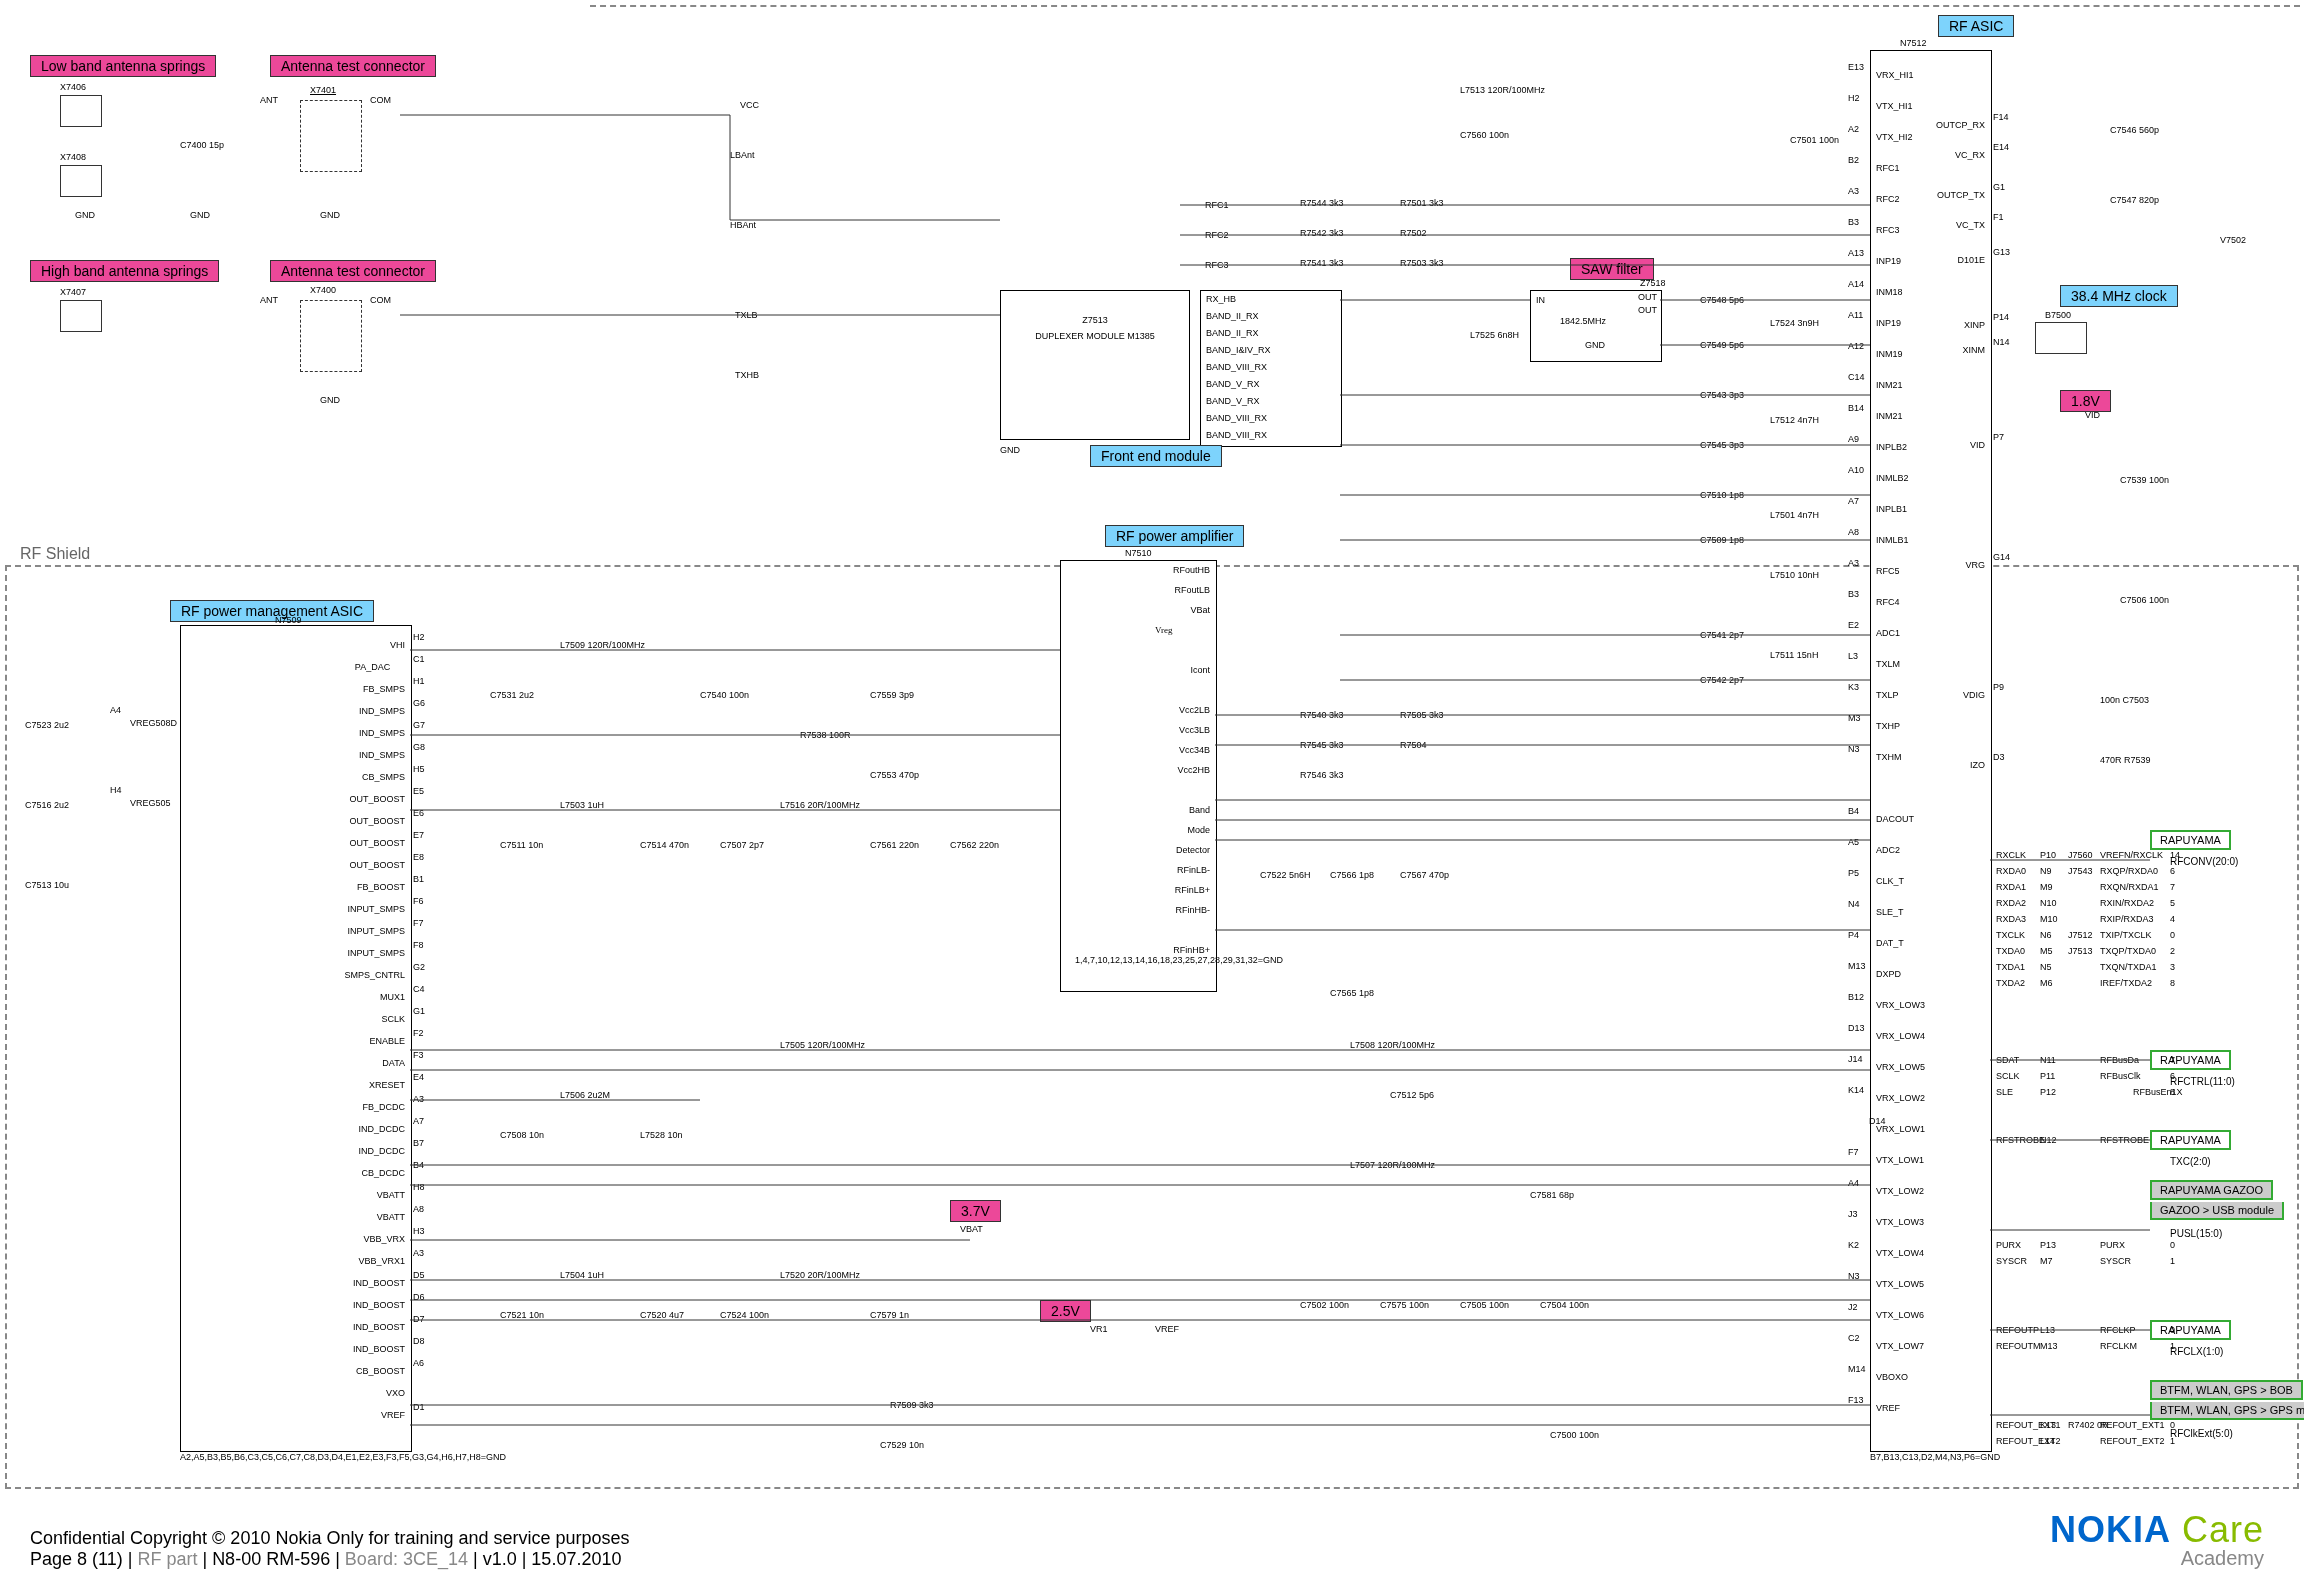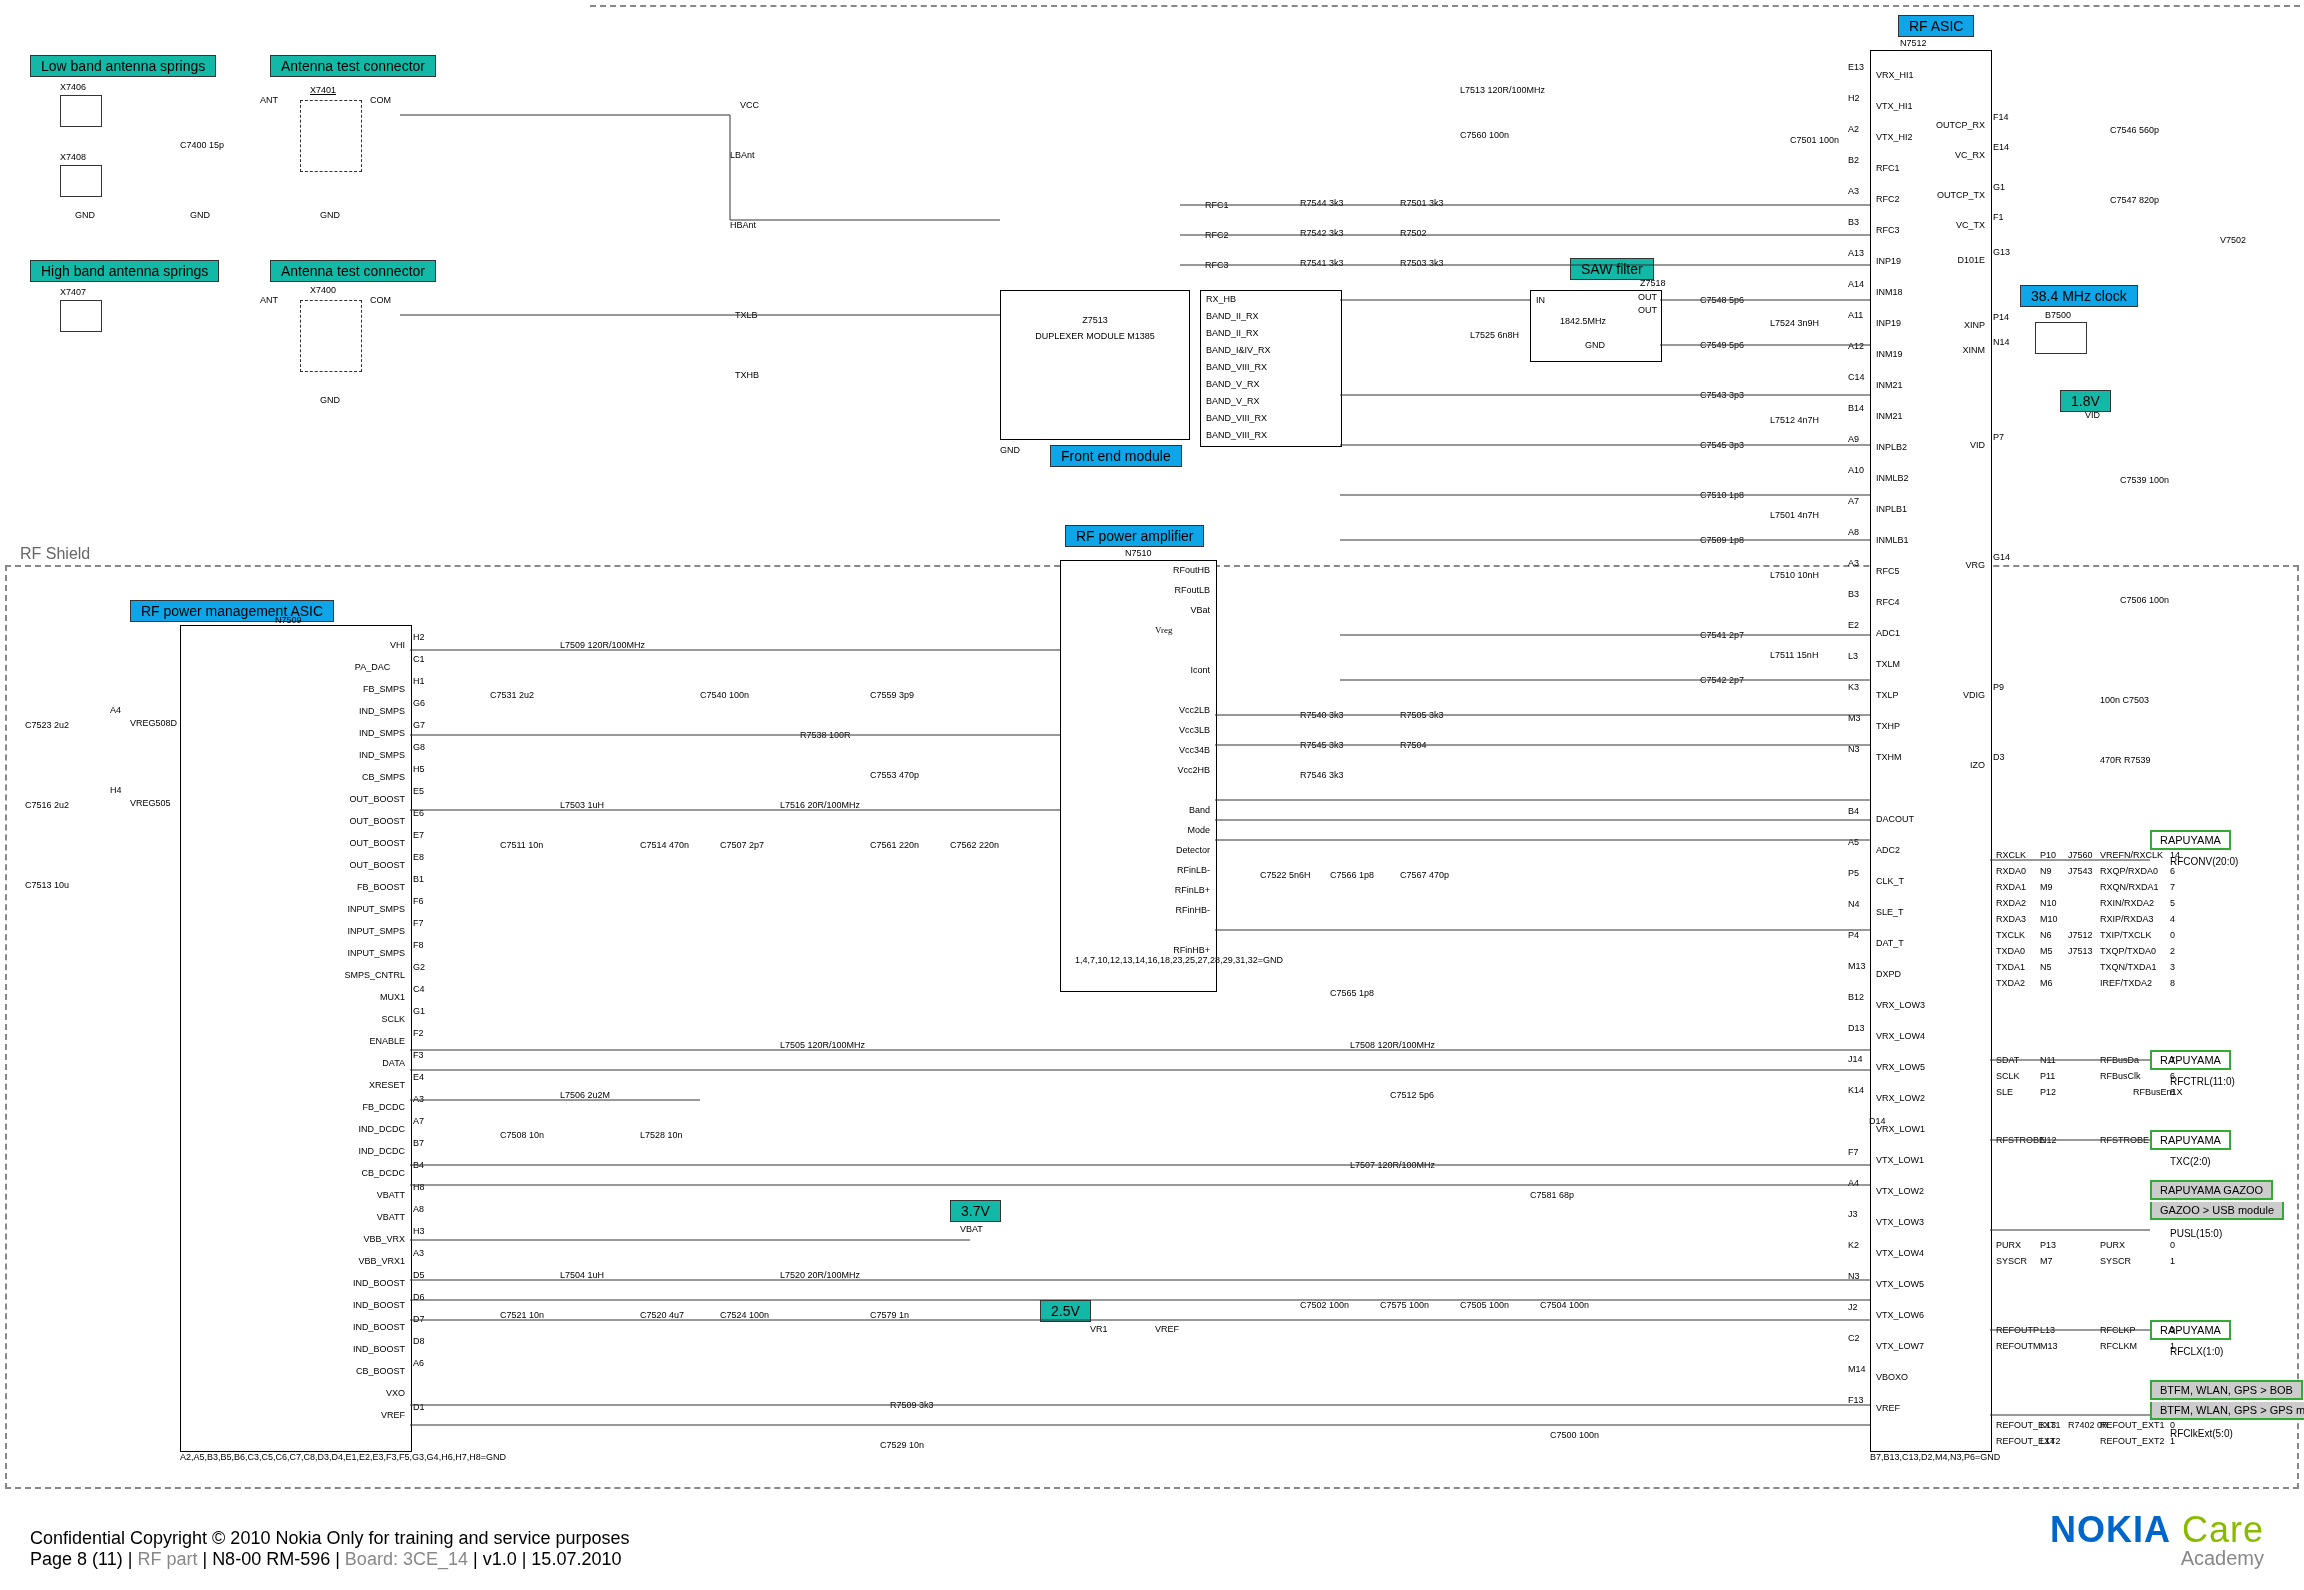--- a/index.html
+++ b/index.html
@@ -14,22 +14,22 @@
     position: relative;
     overflow: hidden;
   }
   .label-box {
     position: absolute;
     border: 1px solid #333;
     padding: 2px 10px;
     font-size: 14px;
     white-space: nowrap;
   }
-  .yellow { background: #14b8a6; }
-  .blue { background: #0ea5e9; }
+  .yellow { background: #ec4899; }
+  .blue { background: #7dd3fc; margin-left: 40px; }
   .gray { background: #ccc; }
   .tiny { font-size: 9px; }
   .footer {
     position: absolute;
     bottom: 20px;
     left: 30px;
     font-size: 18px;
   }
   .footer .gray-text { color: #888; }
   .nokia-logo {

